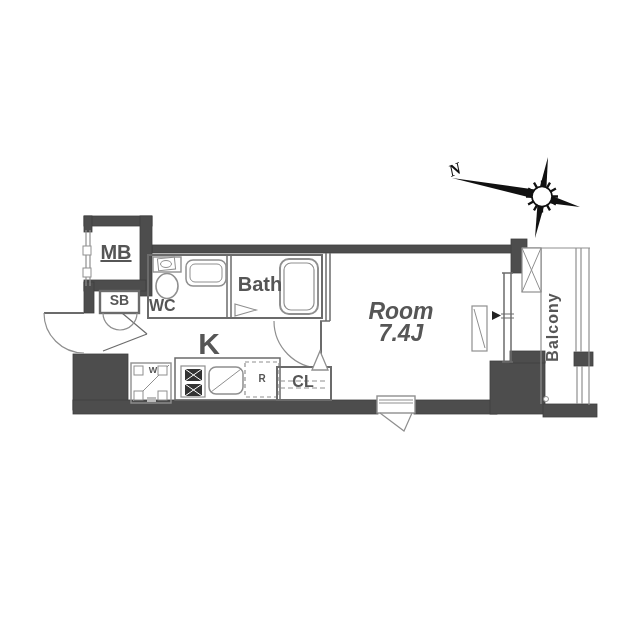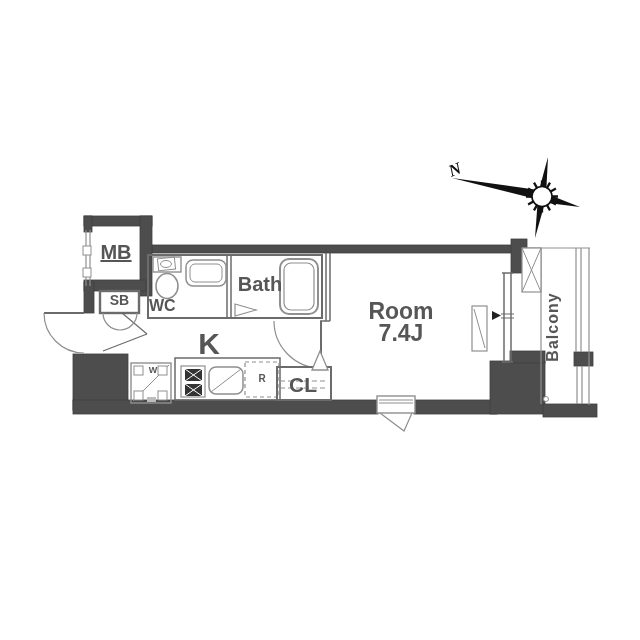--- a/index.html
+++ b/index.html
@@ -168,24 +168,24 @@
   <div class="lbl center" style="left:92px;top:241px;width:48px;font-size:20px;text-decoration:underline;">MB</div>
 
   <div class="lbl center" style="left:100px;top:292px;width:39px;font-size:14px;">SB</div>
 
   <div class="lbl" style="left:149px;top:297px;font-size:16px;">WC</div>
 
   <div class="lbl center" style="left:232px;top:273px;width:56px;font-size:20px;">Bath</div>
 
   <div class="lbl center" style="left:184px;top:327px;width:50px;font-size:30px;">K</div>
 
-  <div class="lbl center" style="left:351px;top:300px;width:100px;font-size:23px;line-height:22px;"><span>Room</span><br>
+  <div class="lbl center" style="left:351px;top:300px;width:100px;font-size:23px;line-height:22px;font-style:italic;"><span>Room</span><br>
        <span>7.4J</span></div>
 
-  <div class="lbl center" style="left:283px;top:373px;width:40px;font-size:21px;">CL</div>
+  <div class="lbl center" style="left:283px;top:373px;width:40px;font-size:16px;">CL</div>
 
   <div class="lbl center balcony-lbl" style="left:508px;top:318px;width:90px;font-size:16px;">Balcony</div>
 
   <div class="lbl center" style="left:145px;top:365px;width:16px;font-size:9px;">W</div>
 
   <div class="lbl center" style="left:254px;top:373px;width:16px;font-size:10px;">R</div>
 
   <div class="lbl north-lbl" style="left:449px;top:160px;font-size:17px;">N</div>
 
 </div>

